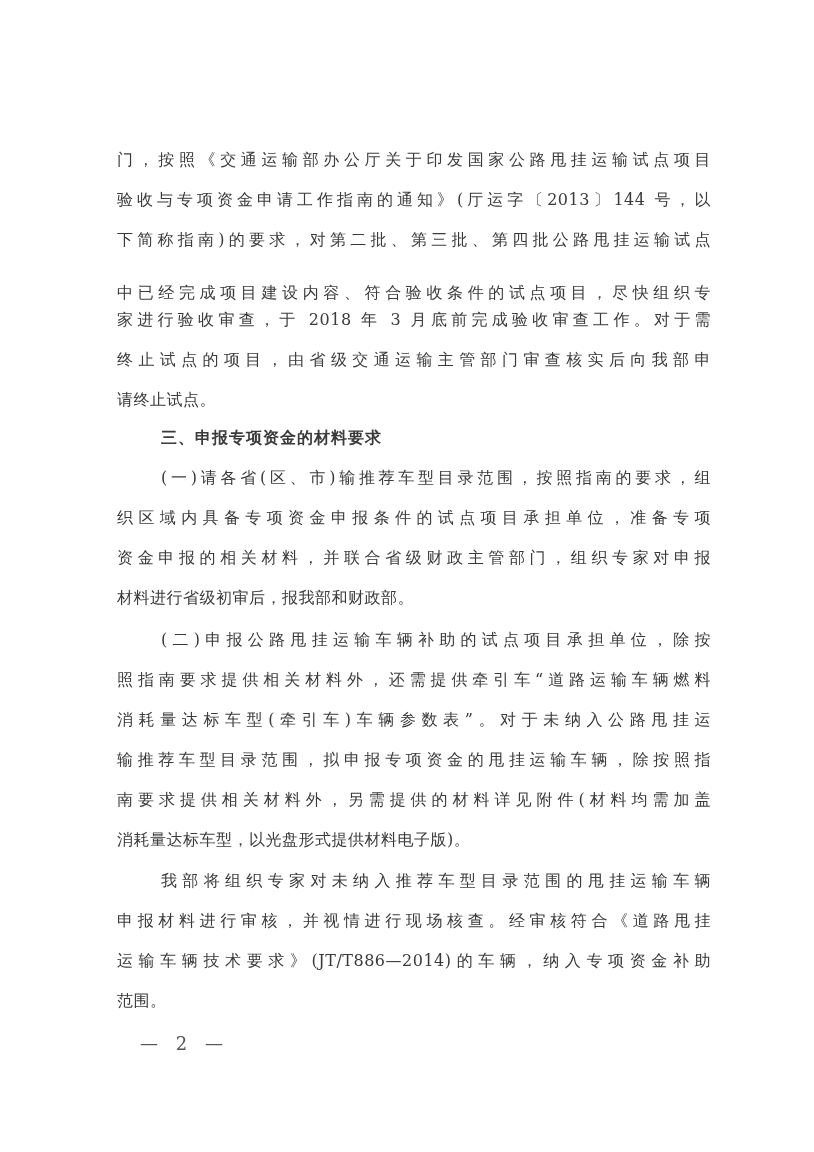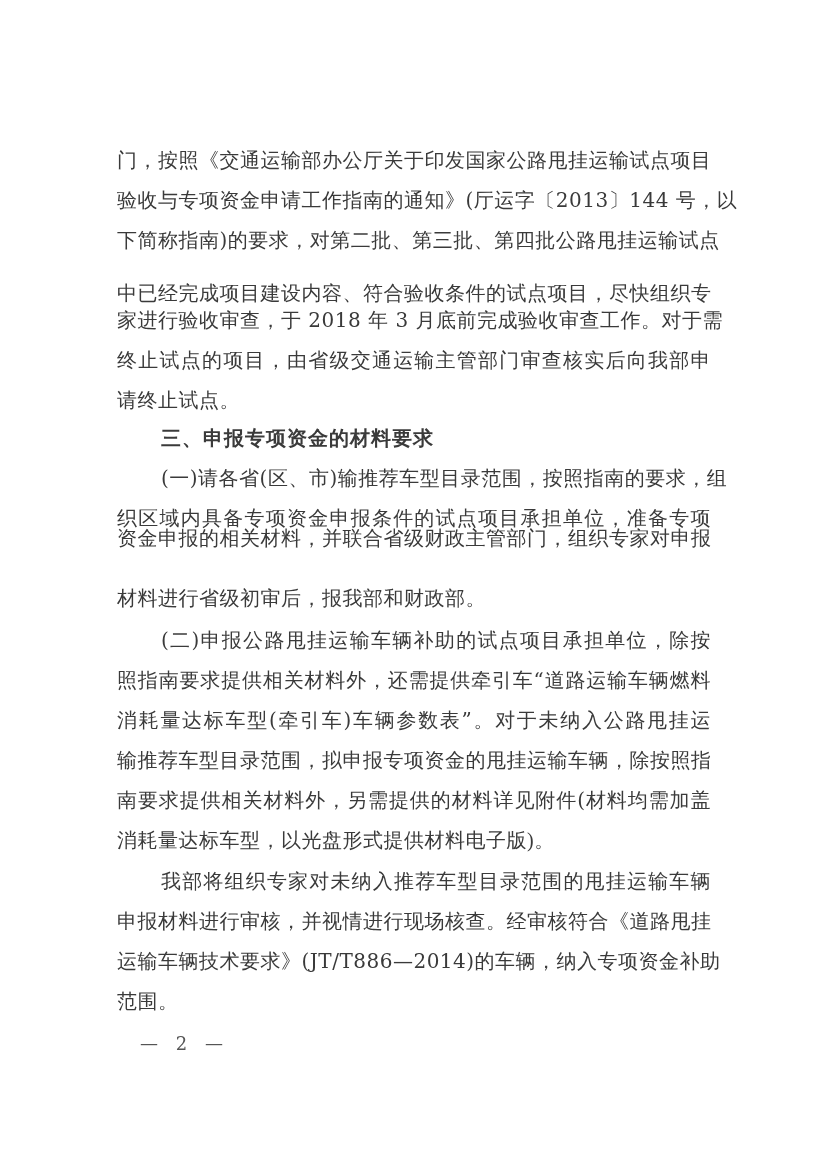--- a/index.html
+++ b/index.html
@@ -14,28 +14,28 @@
   .page {
     position: absolute;
     left: 117px; top: 0;
     width: 594px;
   }
   .line {
     position: absolute;
     left: 0;
     width: 594px;
     height: 30px;
-    font-size: 20px;
+    font-size: 16px;
     line-height: 30px;
     white-space: nowrap;
     text-align: justify;
     text-align-last: justify;
     letter-spacing: 0.5px;
   }
-  .line.last { text-align-last: left; font-family: Liberation Serif, serif; }
+  .line.last { text-align-last: left; }
   .line.indent { padding-left: 44px; width: 550px; }
   .line.heading {
     font-family: Liberation Sans, sans-serif;
     font-weight: bold;
     text-align-last: left;
     letter-spacing: 1px;
   }
   .footer {
     position: absolute;
     left: 140px; top: 1033px;
@@ -53,21 +53,21 @@
   <div class="line" style="top:225px">下简称指南)的要求，对第二批、第三批、第四批公路甩挂运输试点</div>
   <div class="line" style="top:278px">中已经完成项目建设内容、符合验收条件的试点项目，尽快组织专</div>
   <div class="line" style="top:305px">家进行验收审查，于 2018 年 3 月底前完成验收审查工作。对于需</div>
   <div class="line" style="top:345px">终止试点的项目，由省级交通运输主管部门审查核实后向我部申</div>
   <div class="line last" style="top:385px">请终止试点。</div>
 
   <div class="line heading indent" style="top:423px">三、申报专项资金的材料要求</div>
 
   <div class="line indent" style="top:463px">(一)请各省(区、市)输推荐车型目录范围，按照指南的要求，组</div>
   <div class="line" style="top:503px">织区域内具备专项资金申报条件的试点项目承担单位，准备专项</div>
-  <div class="line" style="top:523px">资金申报的相关材料，并联合省级财政主管部门，组织专家对申报</div>
+  <div class="line" style="top:543px">资金申报的相关材料，并联合省级财政主管部门，组织专家对申报</div>
   <div class="line last" style="top:583px">材料进行省级初审后，报我部和财政部。</div>
 
   <div class="line indent" style="top:625px">(二)申报公路甩挂运输车辆补助的试点项目承担单位，除按</div>
   <div class="line" style="top:665px">照指南要求提供相关材料外，还需提供牵引车“道路运输车辆燃料</div>
   <div class="line" style="top:705px">消耗量达标车型(牵引车)车辆参数表”。对于未纳入公路甩挂运</div>
   <div class="line" style="top:745px">输推荐车型目录范围，拟申报专项资金的甩挂运输车辆，除按照指</div>
   <div class="line" style="top:785px">南要求提供相关材料外，另需提供的材料详见附件(材料均需加盖</div>
   <div class="line last" style="top:825px">消耗量达标车型，以光盘形式提供材料电子版)。</div>
 
   <div class="line indent" style="top:866px">我部将组织专家对未纳入推荐车型目录范围的甩挂运输车辆</div>

